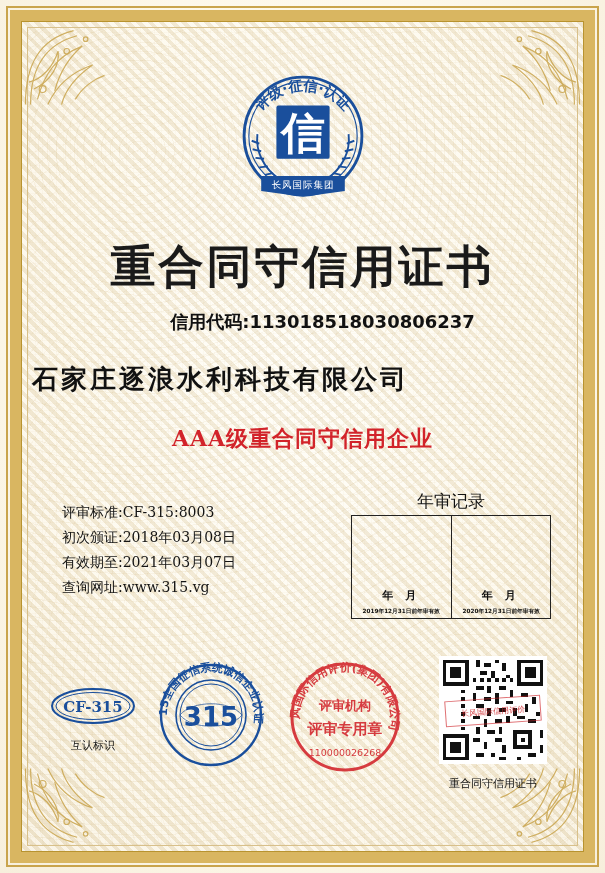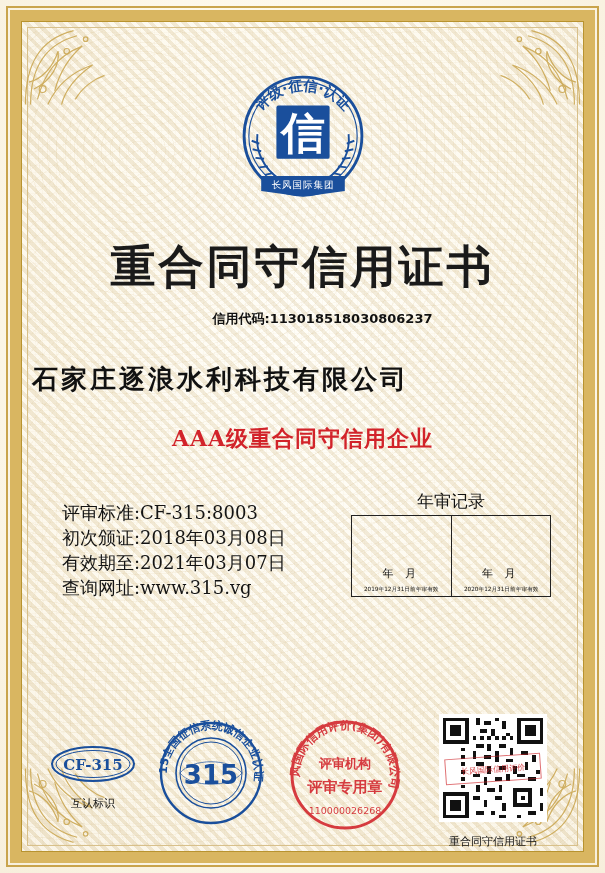--- a/index.html
+++ b/index.html
@@ -93,21 +93,21 @@
     font-size: 45px;
     font-weight: bold;
     letter-spacing: 3px;
     color: #1a1a1a;
   }
   .code-line {
     position: absolute;
     top: 278px; left: 0; right: 0;
     text-align: center;
     font-family: "DejaVu Sans", sans-serif;
-    font-size: 13px;
+    font-size: 18px;
     font-weight: bold;
     color: #111;
     padding-left: 40px;
   }
   .company {
     position: absolute;
     top: 330px; left: 0; right: 0;
     text-align: left;
     font-family: "DejaVu Sans", sans-serif;
     font-size: 26px;
@@ -125,21 +125,21 @@
     letter-spacing: 1px;
     color: #d2232a;
   }
 
   
   .details {
     position: absolute;
     left: 30px;
     top: 468px;
     font-family: "DejaVu Serif", serif;
-    font-size: 18px;
+    font-size: 14px;
     color: #141414;
     line-height: 25px;
   }
   .details div { white-space: nowrap; }
 
   
   .review {
     position: absolute;
     right: 22px;
     top: 458px;
@@ -147,22 +147,23 @@
   }
   .review-title {
     text-align: center;
     font-family: "DejaVu Sans", sans-serif;
     font-size: 17px;
     color: #111;
     margin-bottom: 2px;
   }
   .review-box {
     border: 1px solid #222;
-    height: 82px;
+    height: 104px;
     display: flex;
+    font-weight: bold;
   }
   .review-cell {
     flex: 1;
     position: relative;
   }
   .review-cell + .review-cell { border-left: 1px solid #222; }
   .review-ym {
     position: absolute;
     bottom: 15px; left: 0; right: 0;
     text-align: center;
@@ -178,21 +179,21 @@
     font-family: "DejaVu Sans", sans-serif;
     font-size: 6px;
     color: #111;
     transform: scale(0.95);
   }
 
   
   .seals {
     position: absolute;
     left: 0; right: 0;
-    top: 620px;
+    top: 562px;
     height: 180px;
   }
   .seal { position: absolute; }
   .seal svg { display: block; }
   .seal-caption {
     text-align: center;
     font-family: "DejaVu Sans", sans-serif;
     font-size: 11px;
     color: #111;
     margin-top: 12px;

